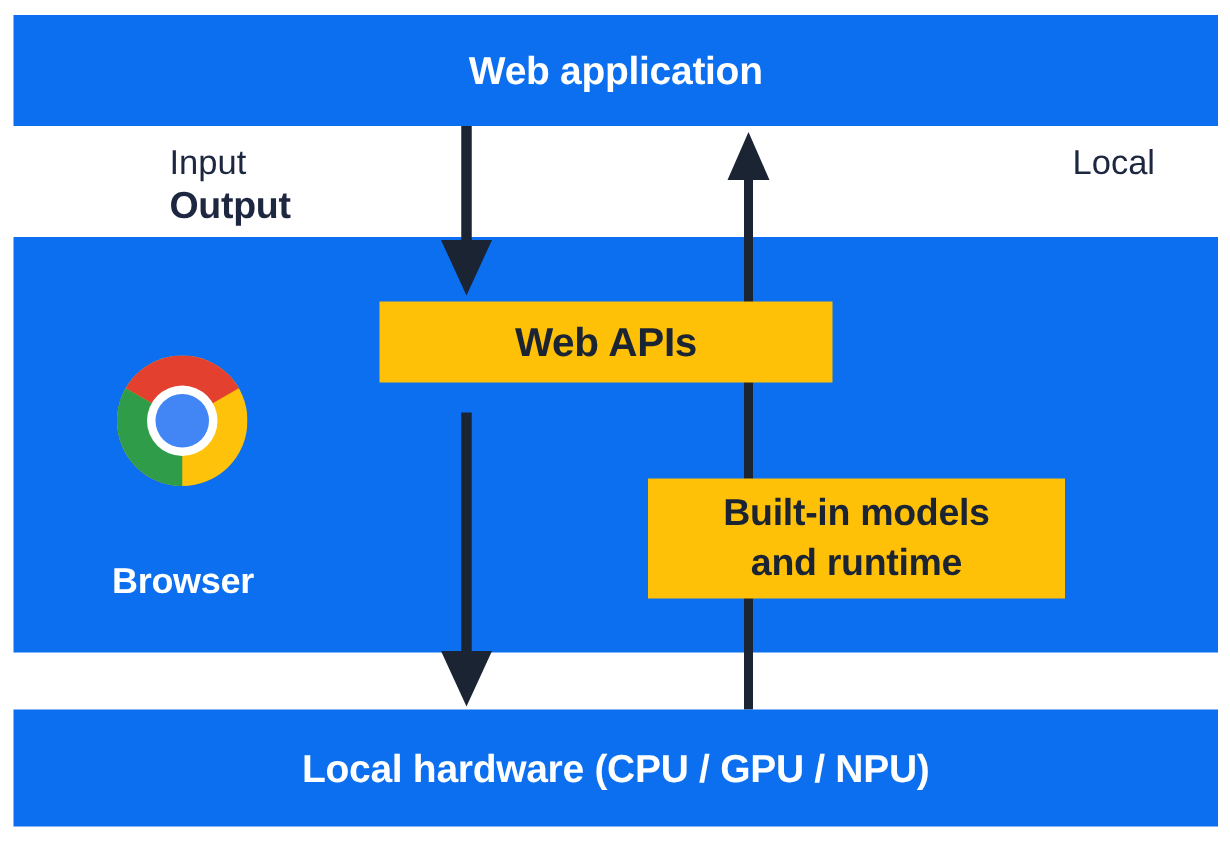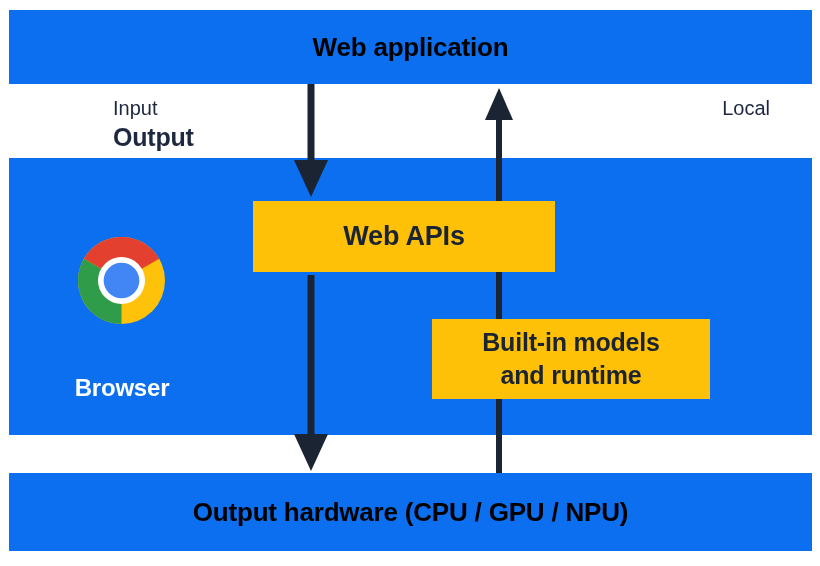--- a/index.html
+++ b/index.html
@@ -8,35 +8,35 @@
   }
   html,body{margin:0;padding:0;background:#ffffff;}
   body{font-family:"Liberation Sans",sans-serif;}
   .canvas{position:relative;width:820px;height:566px;background:#ffffff;overflow:hidden;}
 
   .bar{position:absolute;left:9px;width:803px;background:var(--blue);
        display:flex;align-items:center;justify-content:center;}
   .top-bar{top:10px;height:74px;}
   .middle-bar{top:158px;height:277px;}
   .bottom-bar{top:473px;height:78px;}
-  .bar-label{color:#000000;font-size:26px;font-weight:bold;letter-spacing:-0.2px;}
+  .bar-label{color:#ffffff;font-size:26px;font-weight:bold;letter-spacing:-0.2px;}
 
   .io-block{position:absolute;top:94px;color:var(--text-dark);}
   .io-input{left:113px;text-align:left;}
   .io-output{right:50px;text-align:right;}
-  .io-title{font-size:20px;line-height:28px;font-weight:normal;}
+  .io-title{font-size:23px;line-height:28px;font-weight:normal;}
   .io-value{font-size:25px;line-height:31px;font-weight:bold;letter-spacing:-0.2px;}
 
   .arrows{position:absolute;left:0;top:0;width:820px;height:566px;
           color:var(--navy);pointer-events:none;}
 
   .ybox{position:absolute;background:var(--yellow);color:var(--navy);
         display:flex;flex-direction:column;align-items:center;justify-content:center;
         text-align:center;font-weight:bold;letter-spacing:-0.2px;}
-  .web-apis-box{left:253px;top:201px;width:302px;height:71px;font-size:27px;}
+  .web-apis-box{left:253px;top:201px;width:302px;height:54px;font-size:27px;}
   .builtin-box{left:432px;top:319px;width:278px;height:80px;font-size:25px;line-height:33px;}
   .ybox span{display:block;}
 
   .chrome-logo{position:absolute;left:78px;top:237px;width:87px;height:87px;}
   .chrome-logo svg{display:block;width:100%;height:100%;}
   .browser-label{position:absolute;left:42px;top:342px;width:160px;text-align:center;
                  color:#ffffff;font-size:24px;font-weight:bold;letter-spacing:-0.2px;margin-top:32px;}
 </style>
 </head>
 <body>
@@ -86,16 +86,16 @@
       <circle cx="50" cy="50" r="50" fill="var(--chrome-yellow)"></circle>
       <path d="M50,50 L6.7,25 A50,50 0 0 1 93.3,25 Z" fill="var(--chrome-red)"></path>
       <path d="M50,50 L50,100 A50,50 0 0 1 6.7,25 Z" fill="var(--chrome-green)"></path>
       <circle cx="50" cy="50" r="27" fill="#ffffff"></circle>
       <circle cx="50" cy="50" r="20.5" fill="var(--chrome-blue)"></circle>
     </svg>
   </div>
   <div class="browser-label">Browser</div>
 
   <div class="bar bottom-bar">
-    <span class="bar-label">Output hardware (CPU / GPU / NPU)</span>
+    <span class="bar-label">Local hardware (CPU / GPU / NPU)</span>
   </div>
 
 </div>
 
 </body></html>

